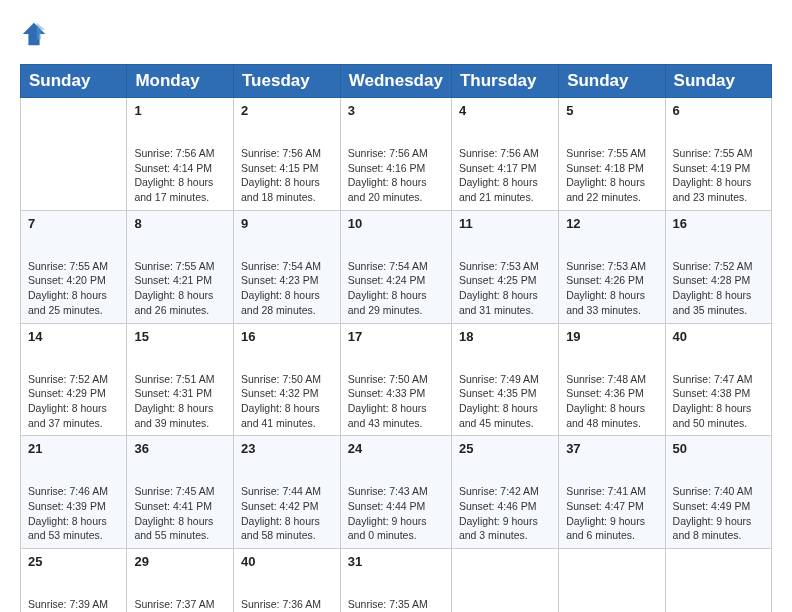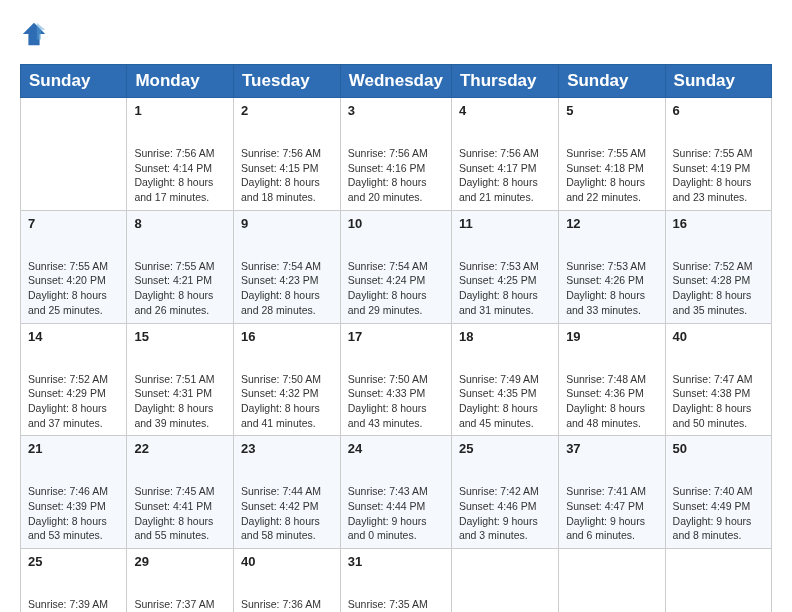--- a/index.html
+++ b/index.html
@@ -209,21 +209,21 @@
           <span class="day-number">40</span>
           <div class="day-info">Sunrise: 7:47 AM<br>Sunset: 4:38 PM<br>Daylight: 8 hours and 50 minutes.</div>
         </td>
       </tr>
       <tr>
         <td>
           <span class="day-number">21</span>
           <div class="day-info">Sunrise: 7:46 AM<br>Sunset: 4:39 PM<br>Daylight: 8 hours and 53 minutes.</div>
         </td>
         <td>
-          <span class="day-number">22</span>
+          <span class="day-number">36</span>
           <div class="day-info">Sunrise: 7:45 AM<br>Sunset: 4:41 PM<br>Daylight: 8 hours and 55 minutes.</div>
         </td>
         <td>
           <span class="day-number">23</span>
           <div class="day-info">Sunrise: 7:44 AM<br>Sunset: 4:42 PM<br>Daylight: 8 hours and 58 minutes.</div>
         </td>
         <td>
           <span class="day-number">24</span>
           <div class="day-info">Sunrise: 7:43 AM<br>Sunset: 4:44 PM<br>Daylight: 9 hours and 0 minutes.</div>
         </td>

